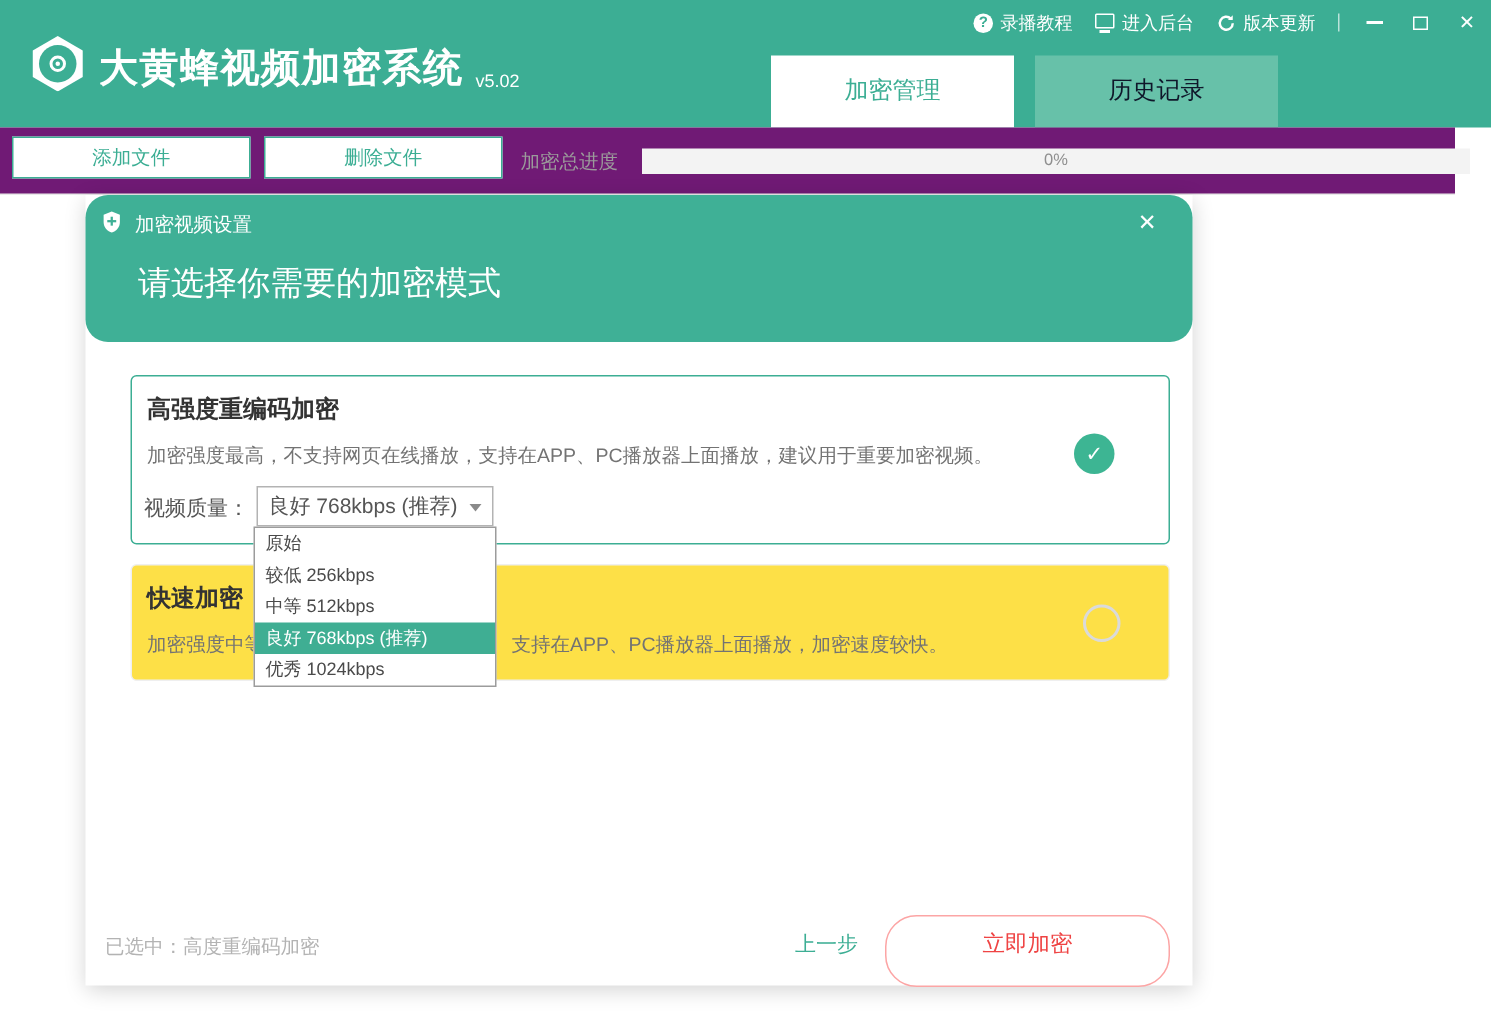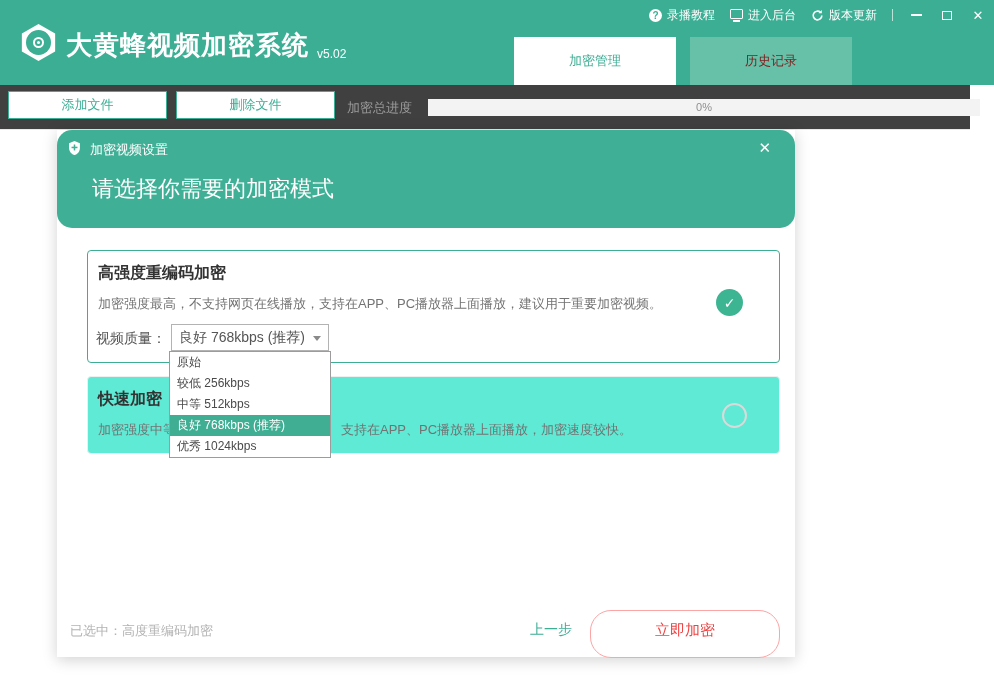--- a/index.html
+++ b/index.html
@@ -27,26 +27,26 @@
              font-size:10px; font-weight:bold; display:flex; align-items:center; justify-content:center; }
   .monitor { width:13px; height:10px; border:1.5px solid #fff; border-radius:1px; position:relative; margin-bottom:3px; }
   .monitor:after { content:""; position:absolute; left:2px; right:2px; bottom:-4px; height:1.5px; background:#fff; }
   .vsep { width:1px; height:12px; background:rgba(255,255,255,0.65); }
   .win-btn { width:16px; height:18px; display:flex; align-items:center; justify-content:center; cursor:pointer; }
   .win-min-bar { width:11px; height:2px; background:#fff; }
   .win-max-box { width:10px; height:9px; border:1.5px solid #fff; }
   .win-close-x { font-size:13px; color:#fff; }
 
   .tab { position:absolute; top:37px; height:48px; width:162px; text-align:center; line-height:48px;
-         font-size:13px; cursor:pointer; }
+         font-size:16px; cursor:pointer; }
   .tab-active { left:514px; background:#fff; color:#3cae94; }
-  .tab-history { left:690px; background:#67c1a9; color:#7f1d1d; }
+  .tab-history { left:690px; background:#67c1a9; color:#0f172a; }
 
   
-  .toolbar { position:absolute; left:0; top:85px; width:970px; height:45px; background:#404040;
+  .toolbar { position:absolute; left:0; top:85px; width:970px; height:45px; background:#701a75;
              border-bottom:1px solid #e9e9e9; }
   .btn-outline { position:absolute; top:6px; width:159px; height:28px; background:#fff;
              border:1px solid #3cae94; color:#3cae94; font-size:13px; text-align:center;
              line-height:26px; cursor:pointer; }
   .btn-add { left:8px; } .btn-del { left:176px; }
   .progress-label { position:absolute; left:347px; top:0; height:45px; line-height:45px;
              font-size:13px; color:#9b9b9b; }
   .progress-bar { position:absolute; left:428px; top:14px; width:552px; height:17px; background:#f3f3f3;
              text-align:center; line-height:17px; font-size:11px; color:#8f8f8f; }
 
@@ -54,21 +54,21 @@
   .modal { position:absolute; left:57px; top:130px; width:738px; height:527px; background:#fff;
            box-shadow:0 3px 14px rgba(0,0,0,0.18); }
   .modal-header { position:absolute; left:0; top:0; width:738px; height:98px; background:#3fb096;border-radius:15px; }
   .shield { position:absolute; left:11px; top:10px; width:13px; height:16px; }
   .modal-title { position:absolute; left:33px; top:11px; font-size:13px; color:#fff; }
   .modal-close { position:absolute; right:24px; top:9px; font-size:15px; color:#fff; cursor:pointer; }
   .modal-heading { position:absolute; left:35px; top:44px; font-size:22px; color:#fff; }
 
   .card { position:absolute; left:30px; width:693px; border-radius:4px; }
   .card-high { top:120px; height:113px; background:#fff; border:1px solid #3cae94; }
-  .card-fast { top:246px; height:78px; background:#5eead4; border:1px solid #efefef; }
+  .card-fast { top:246px; height:78px; background:#fde047; border:1px solid #efefef; }
   .card-title { position:absolute; left:10px; top:12px; font-size:16px; font-weight:bold; color:#333; }
   .card-desc { position:absolute; left:10px; top:44px; font-size:13px; color:#737373; }
   .check-circle { position:absolute; left:628px; top:38px; width:27px; height:27px; border-radius:50%;
            background:#3db593; color:#fff; display:flex; align-items:center; justify-content:center;
            font-size:14px; cursor:pointer; }
   .radio-circle { position:absolute; left:634px; top:26px; width:25px; height:25px; border-radius:50%;
            border:2px solid #dadada; background:transparent; cursor:pointer; }
   .quality-label { position:absolute; left:8px; top:79px; font-size:14px; color:#555; }
   .select-box { position:absolute; left:83px; top:73px; width:158px; height:27px; background:#fff;
            border:1px solid #b3b3b3; font-size:14px; color:#555; line-height:25px; padding-left:7px;

